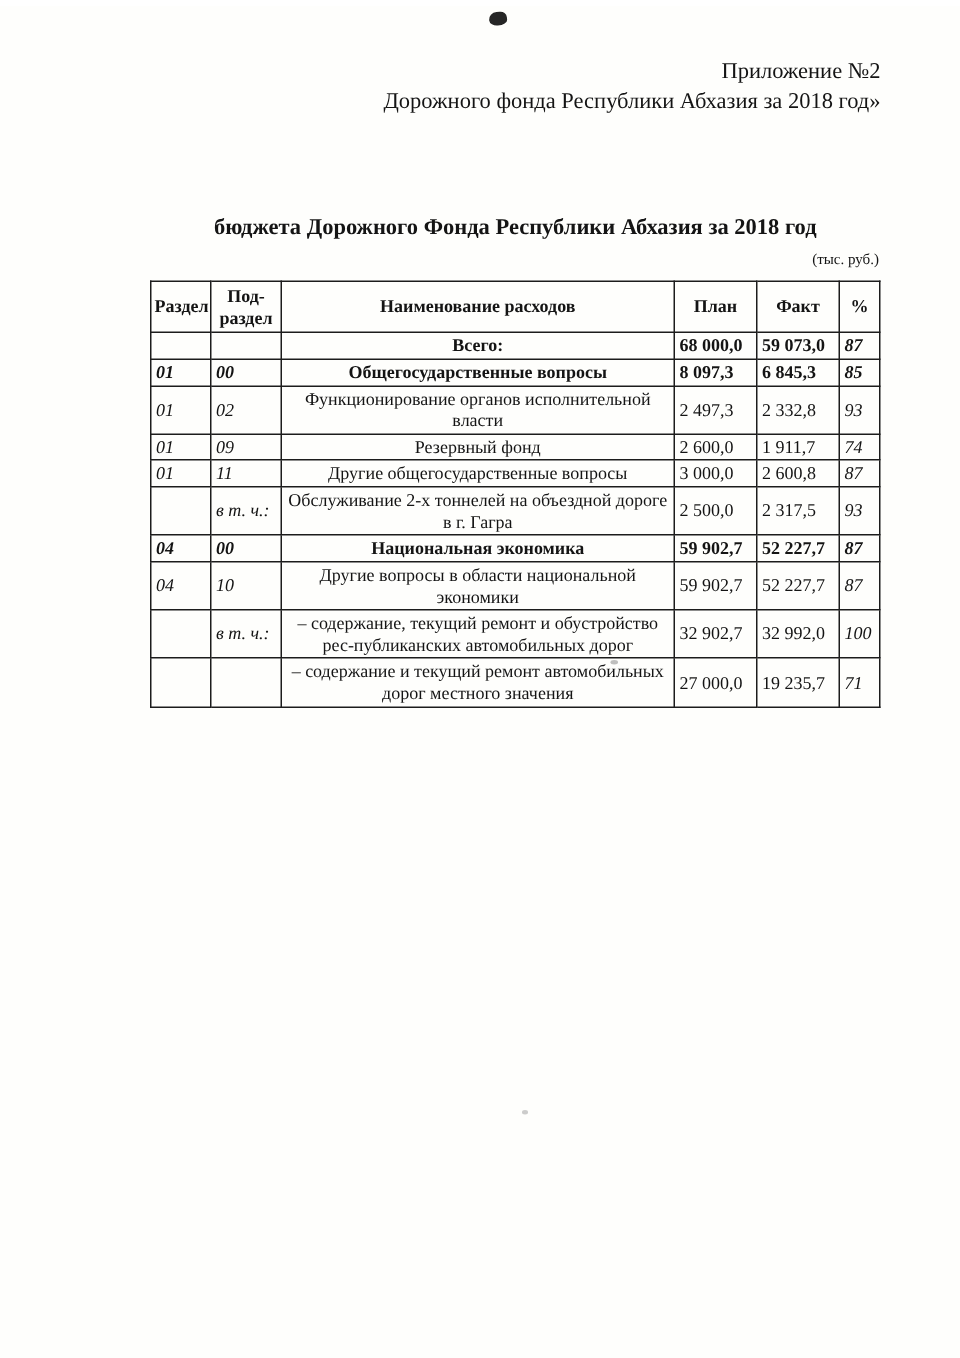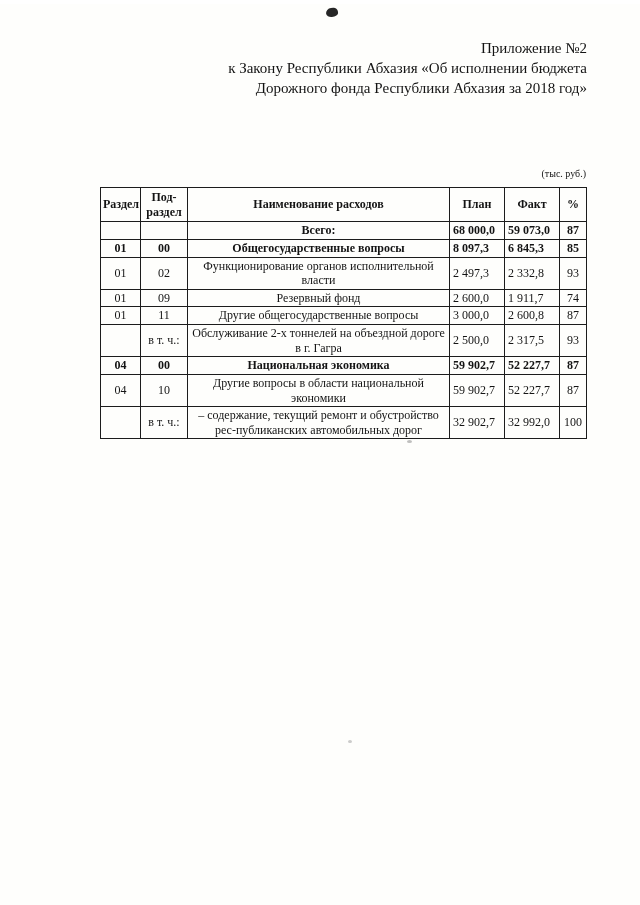--- a/index.html
+++ b/index.html
@@ -71,21 +71,21 @@
     vertical-align: middle;
     overflow: hidden;
   }
 
   .budget-table th {
     font-weight: bold;
     text-align: center;
     padding: 2px 2px;
   }
 
-  .c-center { text-align: center; }
+  .c-center { text-align: left; font-style: italic; }
   .c-name   { text-align: center; padding-left: 4px; padding-right: 2px; }
   .c-num    { text-align: left; padding-right: 5px; white-space: nowrap; }
 
   tr.bold td { font-weight: bold; }
 
   
   .artifact { position: absolute; pointer-events: none; }
   .ink-blot {
     left: 326px; top: 4px; width: 12px; height: 9px;
     background: #131313; opacity: 0.92;
@@ -105,24 +105,24 @@
 <body>
 
 <div class="page">
 
   <div class="artifact ink-blot"></div>
   <div class="artifact speck-1"></div>
   <div class="artifact speck-2"></div>
 
   <div class="appendix">
     <div>Приложение №2</div>
-    <div>к Закону Республики Абхазия «Об исполнении бюджета</div>
     <div>Дорожного фонда Республики Абхазия за 2018 год»</div>
   </div>
 
+  <div class="doc-subtitle">бюджета Дорожного Фонда Республики Абхазия за 2018 год</div>
   <div class="units-note">(тыс. руб.)</div>
 
   <table class="budget-table">
     <colgroup>
       <col style="width:40px">
       <col style="width:47px">
       <col style="width:262px">
       <col style="width:55px">
       <col style="width:55px">
       <col style="width:27px">
@@ -203,16 +203,24 @@
         <td class="c-center">87</td>
       </tr>
       <tr>
         <td class="c-center"></td>
         <td class="c-center">в т. ч.:</td>
         <td class="c-name">– содержание, текущий ремонт и обустройство рес-публиканских автомобильных дорог</td>
         <td class="c-num">32 902,7</td>
         <td class="c-num">32 992,0</td>
         <td class="c-center">100</td>
       </tr>
+      <tr>
+        <td class="c-center"></td>
+        <td class="c-center"></td>
+        <td class="c-name">– содержание и текущий ремонт автомобильных дорог местного значения</td>
+        <td class="c-num">27 000,0</td>
+        <td class="c-num">19 235,7</td>
+        <td class="c-center">71</td>
+      </tr>
     </tbody>
   </table>
 
 </div>
 
 </body></html>

